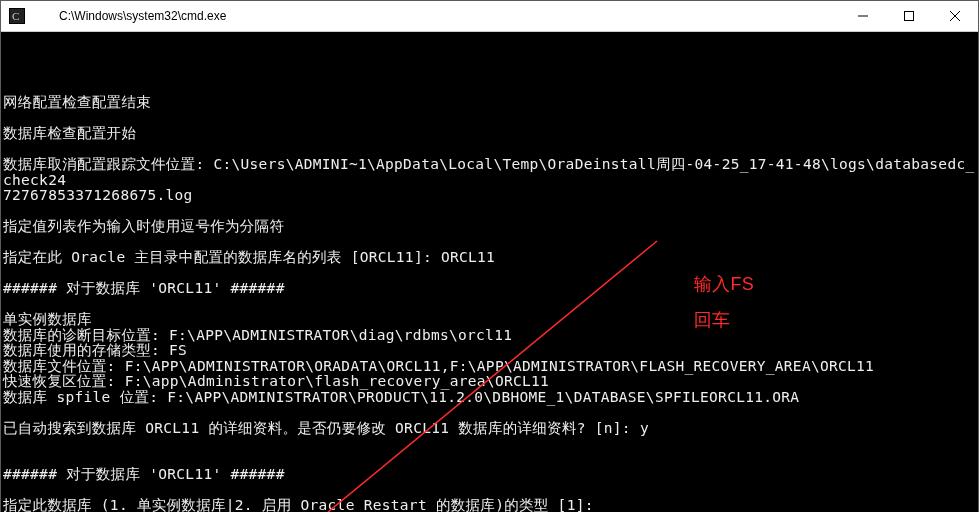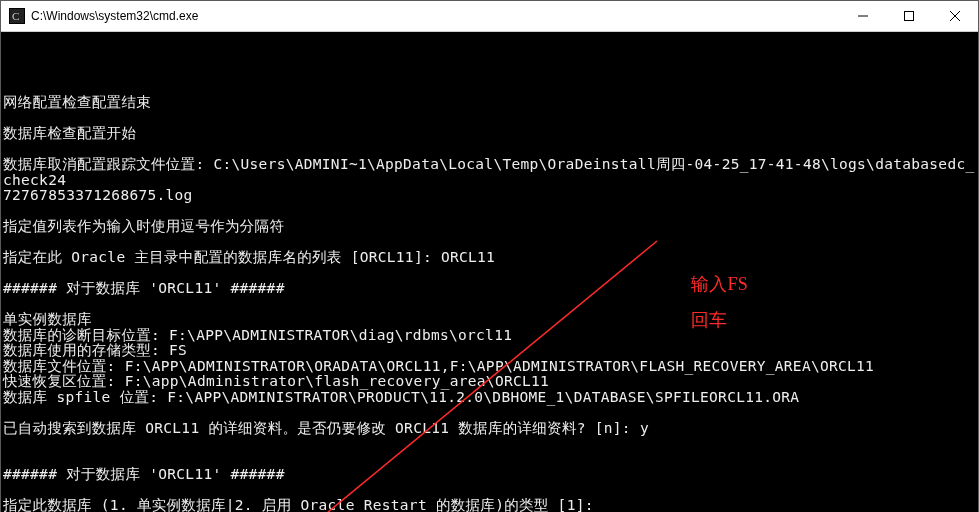--- a/index.html
+++ b/index.html
@@ -28,20 +28,21 @@
   }
   .titlebar-icon {
     width: 16px;
     height: 16px;
     margin: 0 6px 0 8px;
   }
   .titlebar-title {
     font-size: 12px;
     color: #000;
     flex: 1;
+    margin-left: 28px;
   }
   .win-controls {
     display: flex;
     height: 100%;
   }
   .win-btn {
     width: 46px;
     height: 100%;
     display: flex;
     align-items: center;
@@ -58,21 +59,21 @@
     line-height: 15.5px;
     padding: 1px 2px;
     white-space: pre-wrap;
     word-break: break-all;
     letter-spacing: 0.3px;
     position: relative;
   }
   .annotation {
     position: absolute;
     color: #ff2a2a;
-    font-family: Liberation Serif, serif;
+    font-family: Liberation Sans, sans-serif;
     font-size: 18px;
     line-height: 18px;
     white-space: pre;
     z-index: 5;
   }
   .red-line {
     position: absolute;
     z-index: 4;
     pointer-events: none;
   }

